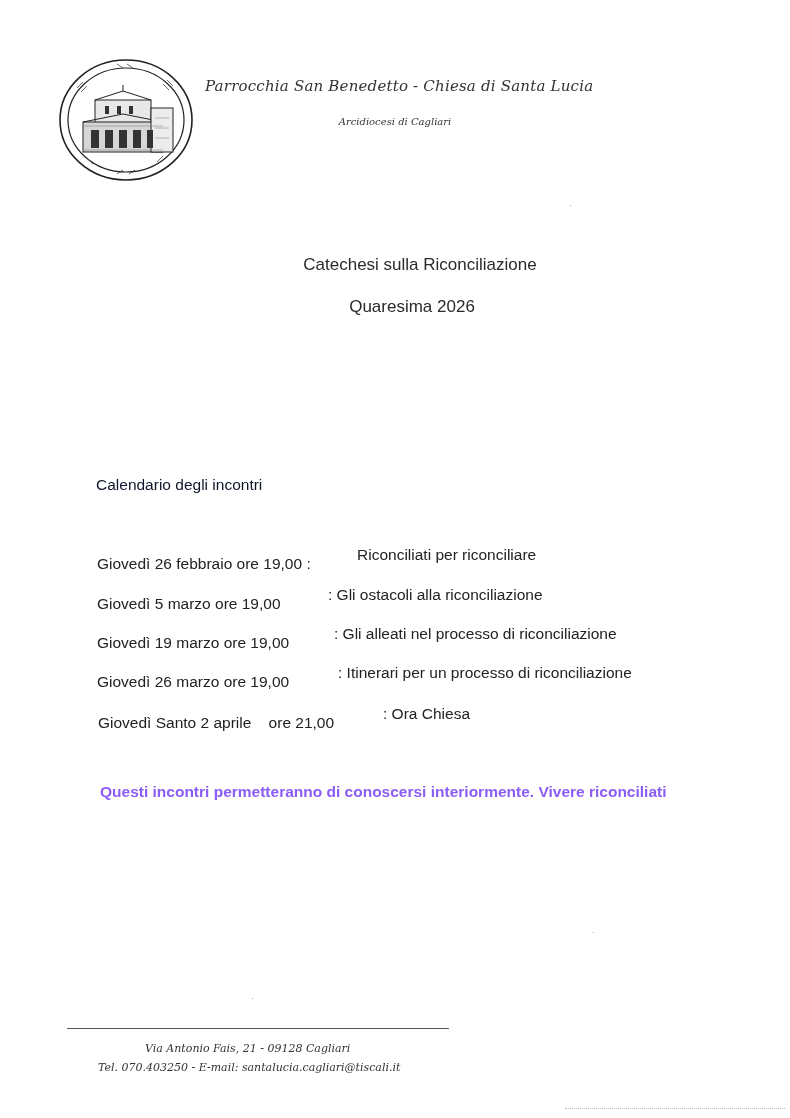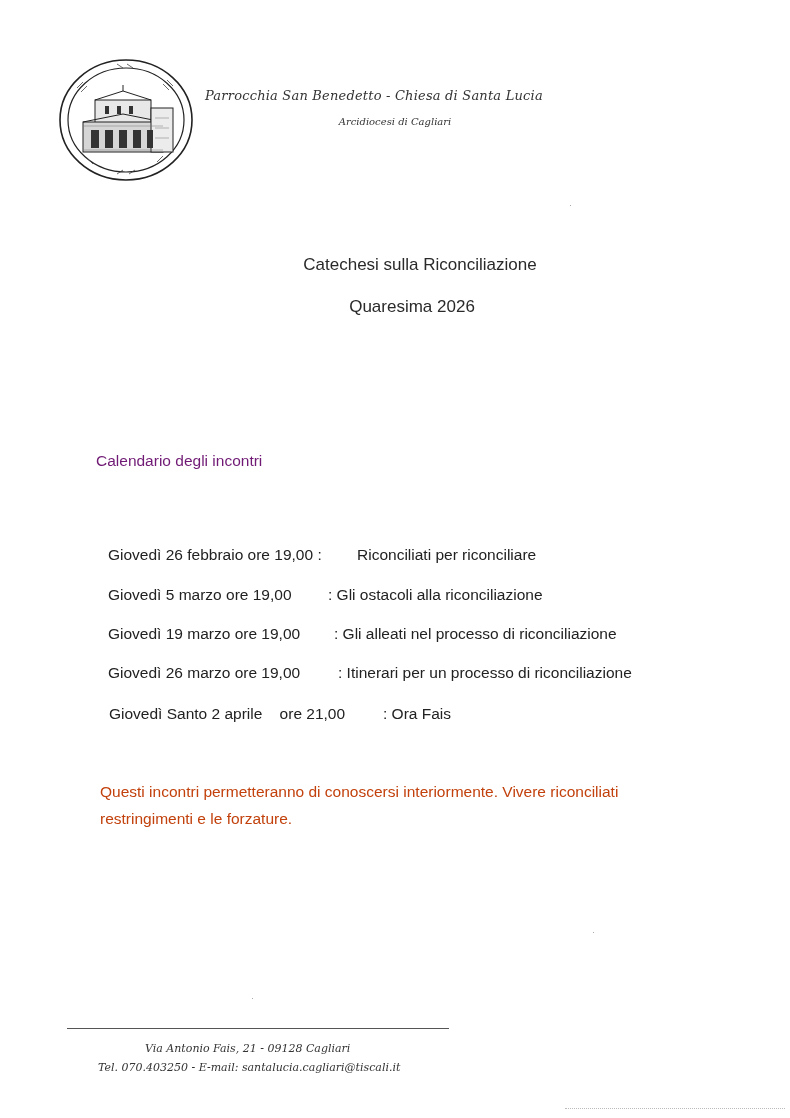--- a/index.html
+++ b/index.html
@@ -4,49 +4,50 @@
   <style>
     html, body { margin: 0; padding: 0; background: #ffffff; }
     body {
       width: 790px; height: 1118px; position: relative; overflow: hidden;
       font-family: "DejaVu Sans", sans-serif; color: #222;
     }
     .logo {
       position: absolute; left: 57px; top: 58px; width: 138px; height: 124px;
     }
     .header-title {
-      position: absolute; left: 205px; top: 88px; width: 390px;
+      position: absolute; left: 205px; top: 77px; width: 390px;
       font-family: "DejaVu Serif", serif; font-style: italic;
-      font-size: 13px; color: #333; white-space: nowrap; letter-spacing: 0.2px;
+      font-size: 15px; color: #333; white-space: nowrap; letter-spacing: 0.2px;
     }
     .header-sub {
       position: absolute; left: 200px; top: 116px; width: 390px; text-align: center;
       font-family: "DejaVu Serif", serif; font-style: italic;
       font-size: 10px; color: #333; white-space: nowrap;
     }
     .doc-title {
       position: absolute; left: 0; width: 840px; text-align: center;
       font-family: "Liberation Sans", sans-serif; font-size: 17px; color: #2a2a2a;
     }
     #title1 { top: 255px; }
     #title2 { top: 297px; left: 0; width: 824px; }
     .section-head {
-      position: absolute; left: 96px; top: 452px;
-      font-family: "Liberation Sans", sans-serif; font-size: 15.5px; color: #701a75;
+      position: absolute; left: 96px; top: 476px;
+      font-family: "Liberation Sans", sans-serif; font-size: 15.5px; color: #0f172a;
     }
     .event {
       position: absolute; font-family: "Liberation Sans", sans-serif;
       font-size: 15.5px; color: #222; white-space: nowrap;
     }
-    .event .when { position: absolute; left: 0; top: 0; margin-left: 11px; }
+    .event .when { position: absolute; left: 0; top: 9px; }
     .event .topic { position: absolute; top: 0; }
     .para {
       position: absolute; left: 100px; top: 779px; width: 640px;
       font-family: "Liberation Sans", sans-serif; font-size: 15.5px; line-height: 26.5px;
-      color: #c2410c;
+      color: #8b5cf6;
+      font-weight: bold;
     }
     .para span { display: block; white-space: nowrap; }
     .footer-rule {
       position: absolute; left: 67px; top: 1028px; width: 382px; height: 0;
       border-top: 1px solid #555;
     }
     .footer-line {
       position: absolute; font-family: "DejaVu Serif", serif; font-style: italic;
       font-size: 11px; color: #333; white-space: nowrap;
     }
@@ -115,26 +116,25 @@
 <div class="event" style="left:97px; top:625px;">
   <span class="when">Giovedì 19 marzo ore 19,00</span>
   <span class="topic" style="left:237px;">: Gli alleati nel processo di riconciliazione</span>
 </div>
 <div class="event" style="left:97px; top:664px;">
   <span class="when">Giovedì 26 marzo ore 19,00</span>
   <span class="topic" style="left:241px;">: Itinerari per un processo di riconciliazione</span>
 </div>
 <div class="event" style="left:98px; top:705px;">
   <span class="when" style="white-space:pre;">Giovedì Santo 2 aprile    ore 21,00</span>
-  <span class="topic" style="left:285px;">: Ora Fais</span>
+  <span class="topic" style="left:285px;">: Ora Chiesa</span>
 </div>
 
 <div class="para">
   <span>Questi incontri permetteranno di conoscersi interiormente. Vivere riconciliati</span>
-  <span>restringimenti e le forzature.</span>
 </div>
 
 <div class="footer-rule"></div>
 <div class="footer-line" id="footer-addr">Via Antonio Fais, 21 - 09128 Cagliari</div>
 <div class="footer-line" id="footer-contact">Tel. 070.403250 - E-mail: santalucia.cagliari@tiscali.it</div>
 
 <div class="scan-line"></div>
 <div class="speck" style="left:570px; top:205px;"></div>
 <div class="speck" style="left:593px; top:932px;"></div>
 <div class="speck" style="left:252px; top:998px;"></div>

